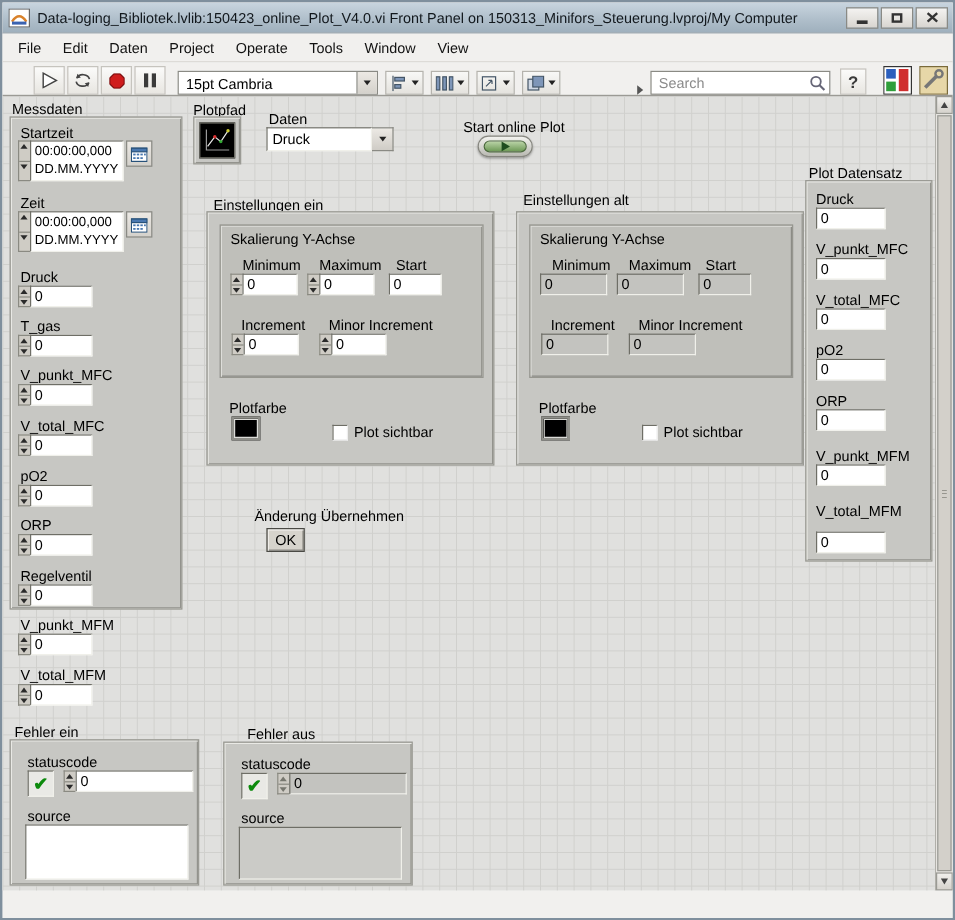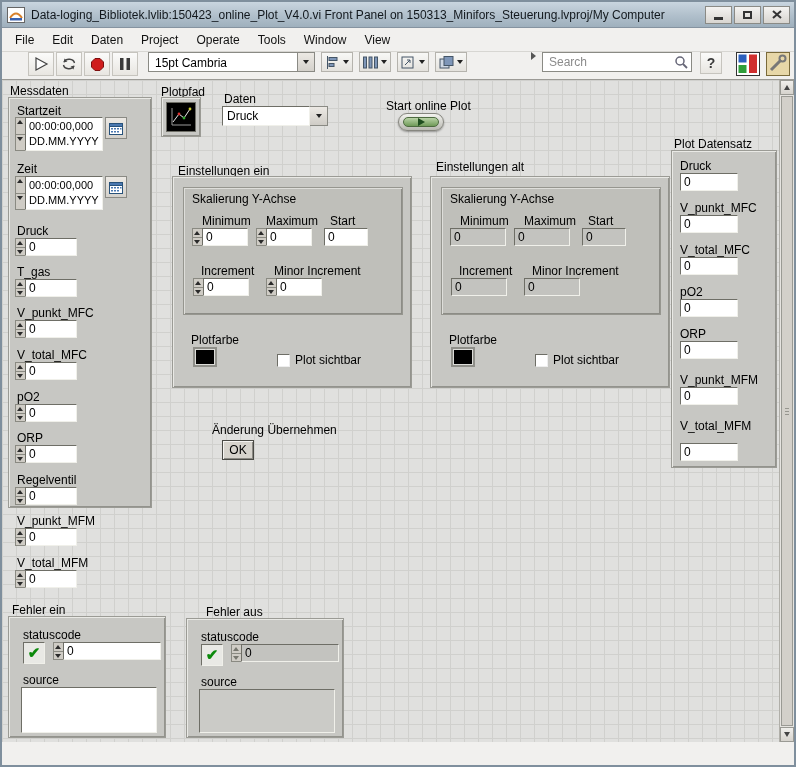--- a/index.html
+++ b/index.html
@@ -20,21 +20,21 @@
             border:1px solid #8a8a85; display:flex; align-items:center; justify-content:center; }
   .glyph-min { width:9px; height:3px; background:#333; margin-top:8px; }
   .glyph-max { width:9px; height:8px; border:2px solid #333; }
 
   
   .menubar { height:24px; display:flex; align-items:center; background:#f1f0ee;
              border-bottom:1px solid #d7d6d2; padding-left:4px; }
   .menu-item { font-size:12px; color:#111; padding:4px 9px; cursor:default; }
 
   
-  .toolbar { height:28px; display:flex; align-items:flex-start; background:#f1f0ee;
+  .toolbar { height:28px; display:flex; align-items:flex-end; background:#f1f0ee;
              border-bottom:1px solid #9b9a95; padding:0 4px; }
   .tbtn { height:24px; min-width:26px; display:flex; align-items:center; justify-content:center;
           background:linear-gradient(#fbfbfa,#e8e6e1); border:1px solid #c6c4be; margin-left:2px; }
   .combo { display:flex; height:20px; border:1px solid #8a8a84; background:#fff; margin-left:10px; }
   .combo-txt { width:148px; font-size:12px; padding:3px 6px; white-space:nowrap; overflow:hidden; }
   .combo-btn { width:17px; background:linear-gradient(#ece9e4,#d4d1cb); border-left:1px solid #8a8a84;
                display:flex; align-items:center; justify-content:center; }
   .toolcombo { display:flex; align-items:center; height:20px; margin-left:6px; padding:0 3px;
                background:linear-gradient(#f8f8f6,#e4e2dd); border:1px solid #b5b3ad; gap:3px; }
   .dna { width:0; height:0; border-left:3.5px solid transparent; border-right:3.5px solid transparent;

